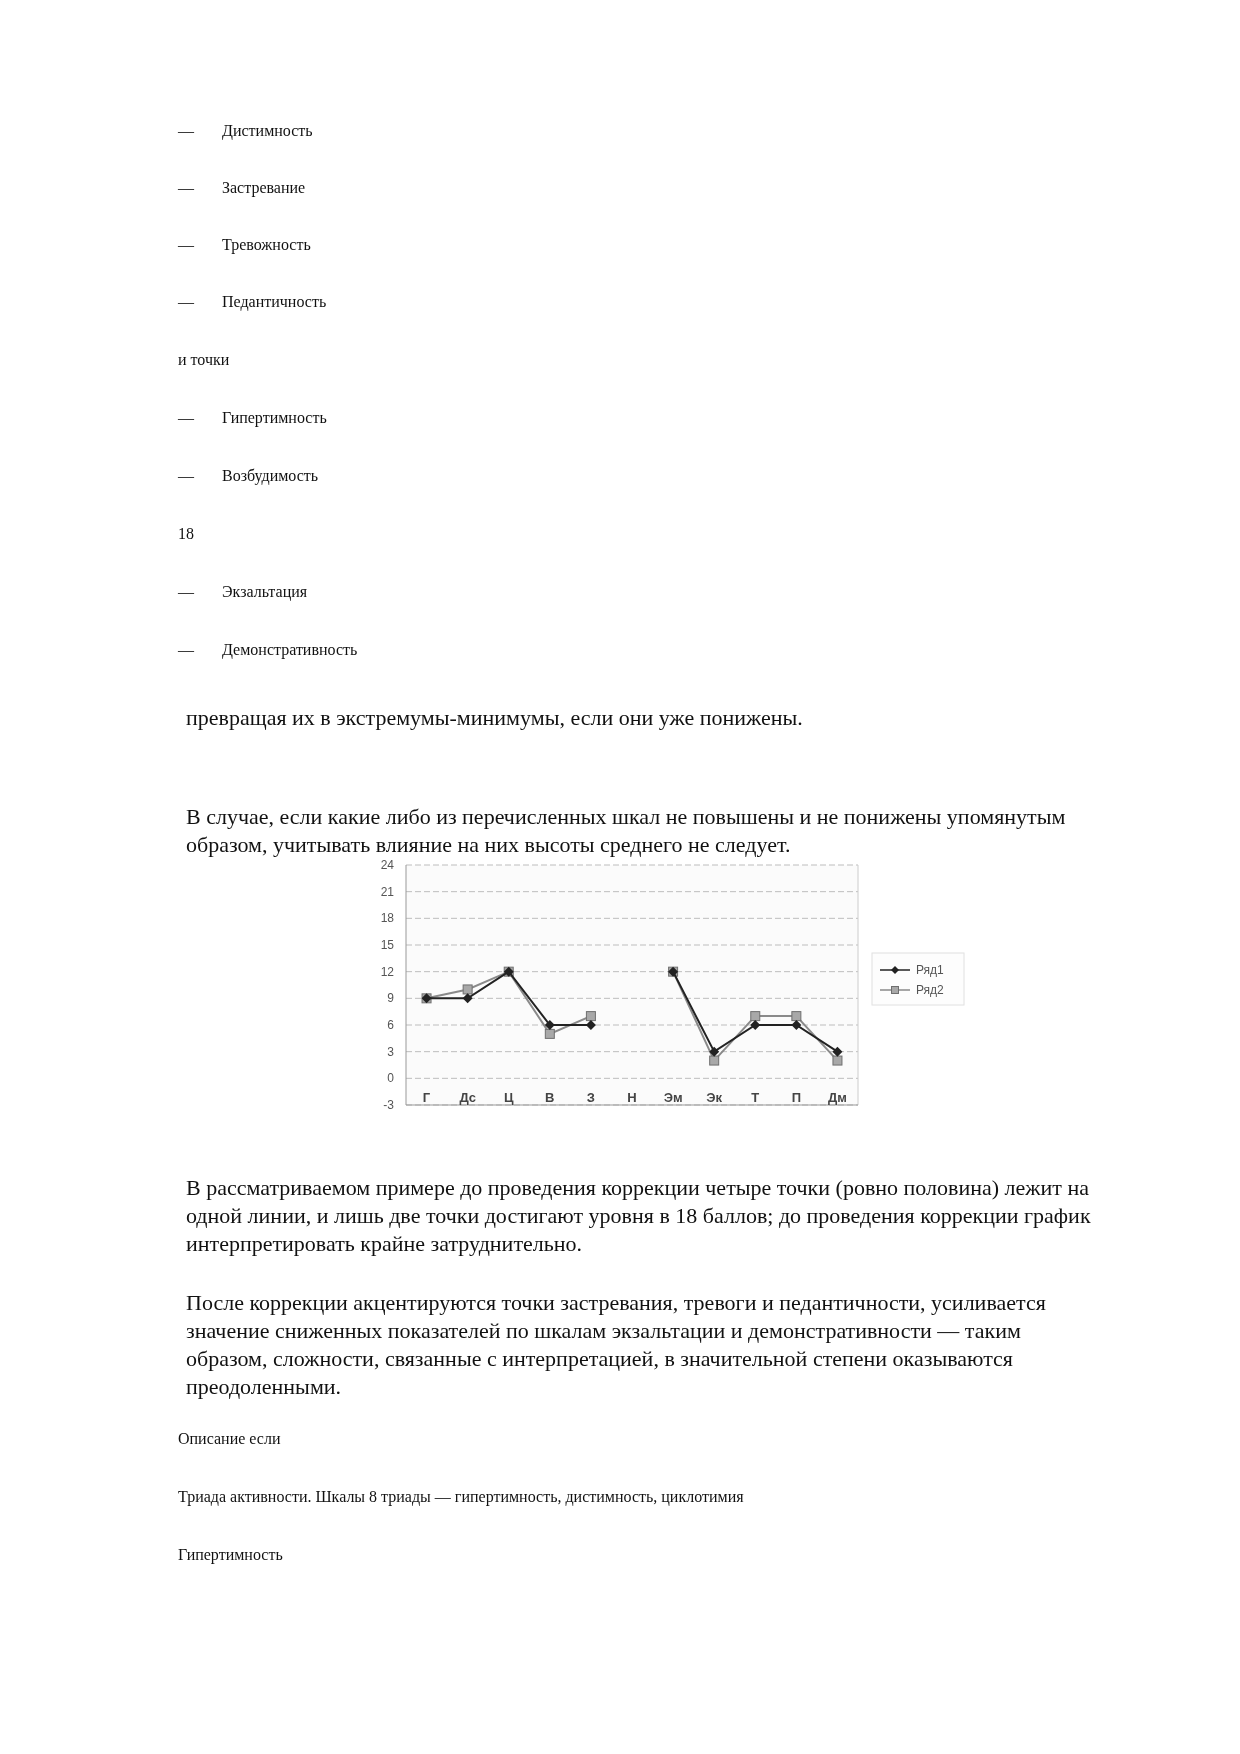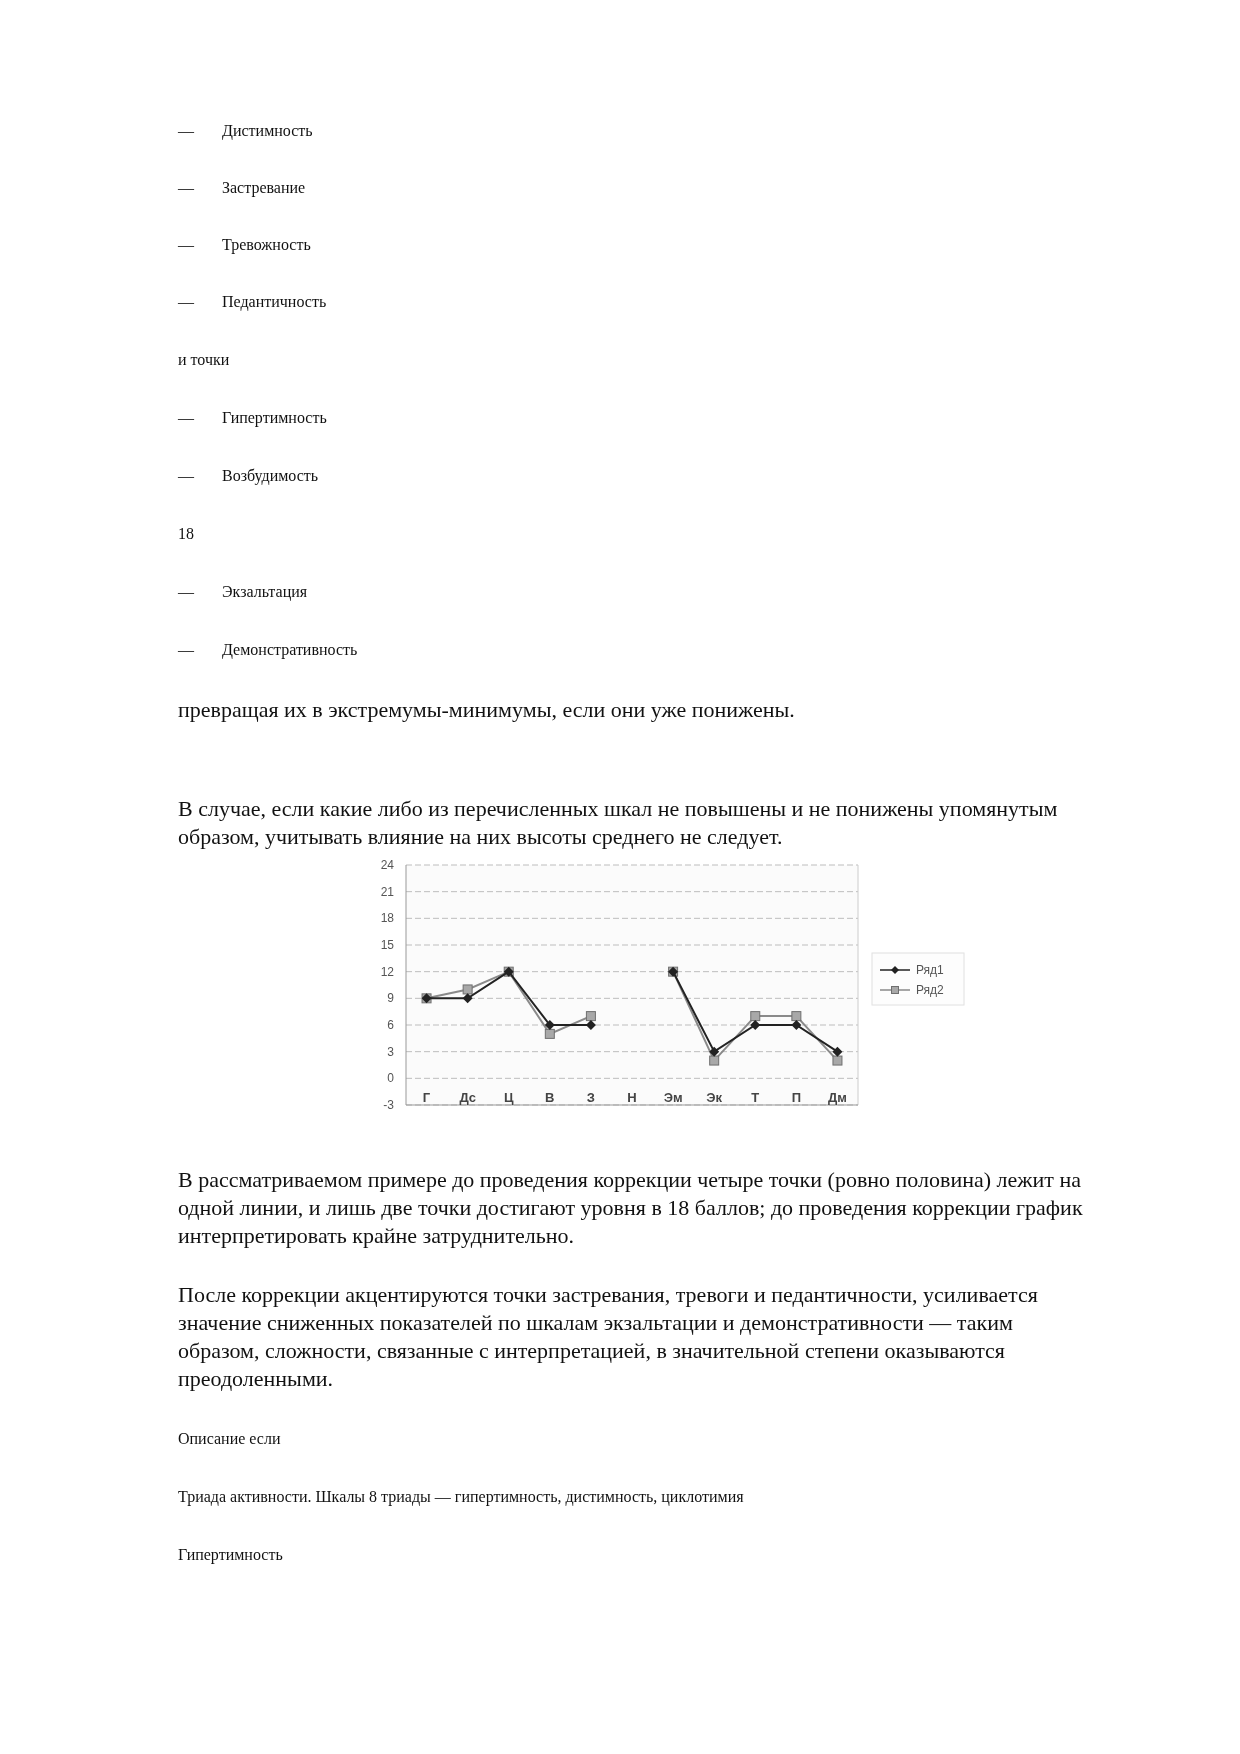--- a/index.html
+++ b/index.html
@@ -1,21 +1,21 @@
 <!DOCTYPE html>
 <html><head>
 <meta charset="utf-8">
 <style>
   html, body { margin: 0; padding: 0; background: #ffffff; }
   body { width: 1240px; height: 1754px; position: relative; overflow: hidden;
          font-family: "Liberation Serif", "DejaVu Serif", serif; color: #111; }
   .line { position: absolute; left: 178px; font-size: 16px; line-height: 28px; white-space: nowrap; }
   .dash { display: inline-block; width: 44px; }
   .para { position: absolute; left: 178px; width: 960px; font-size: 22px; line-height: 28px; }
-  .para p { margin: 0; }
+  .para p { margin: 8px; }
   #chart-wrap { position: absolute; left: 360px; top: 845px; width: 620px; height: 280px; }
   #chart { position: absolute; left: 0; top: 0; }
   .tick-label { font-family: "Liberation Sans", "DejaVu Sans", sans-serif; font-size: 12px; fill: #555; }
   .cat-label { font-family: "Liberation Sans", "DejaVu Sans", sans-serif; font-size: 13px; fill: #444; font-weight: bold; }
   .legend-label { font-family: "Liberation Sans", "DejaVu Sans", sans-serif; font-size: 12px; fill: #555; }
 </style>
 </head>
 <body>
 
 <div class="line" style="top:117px">

